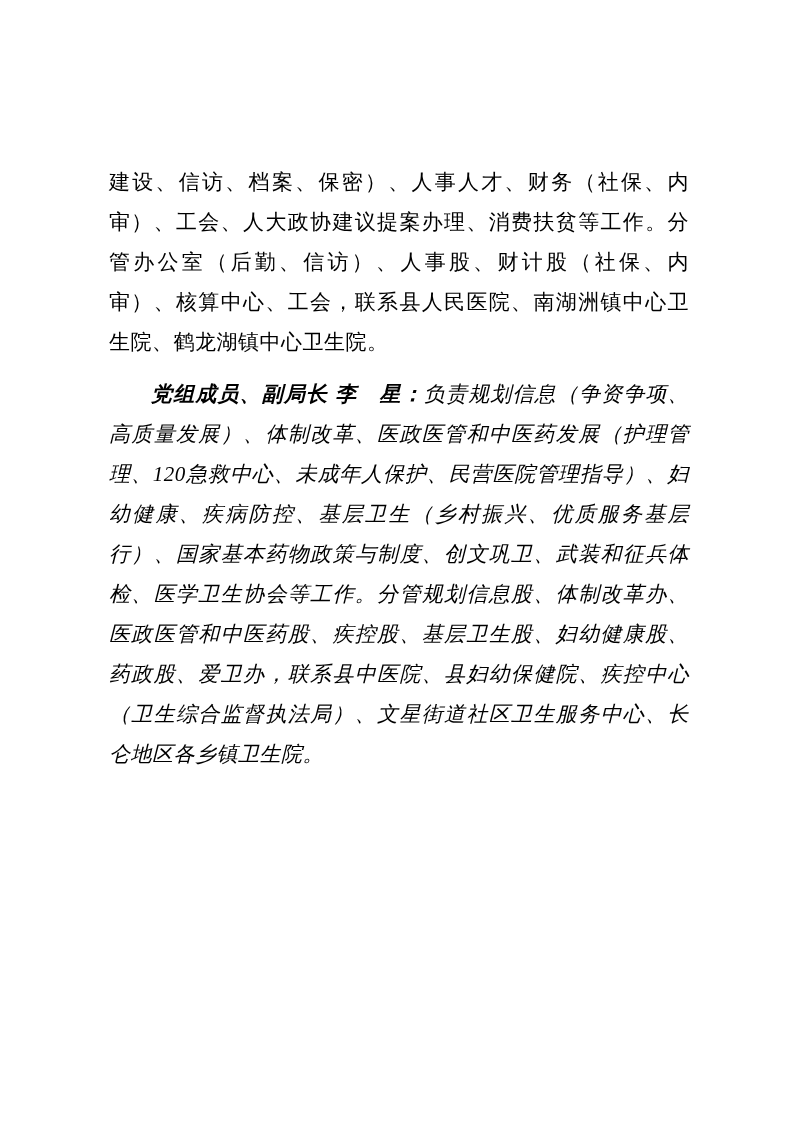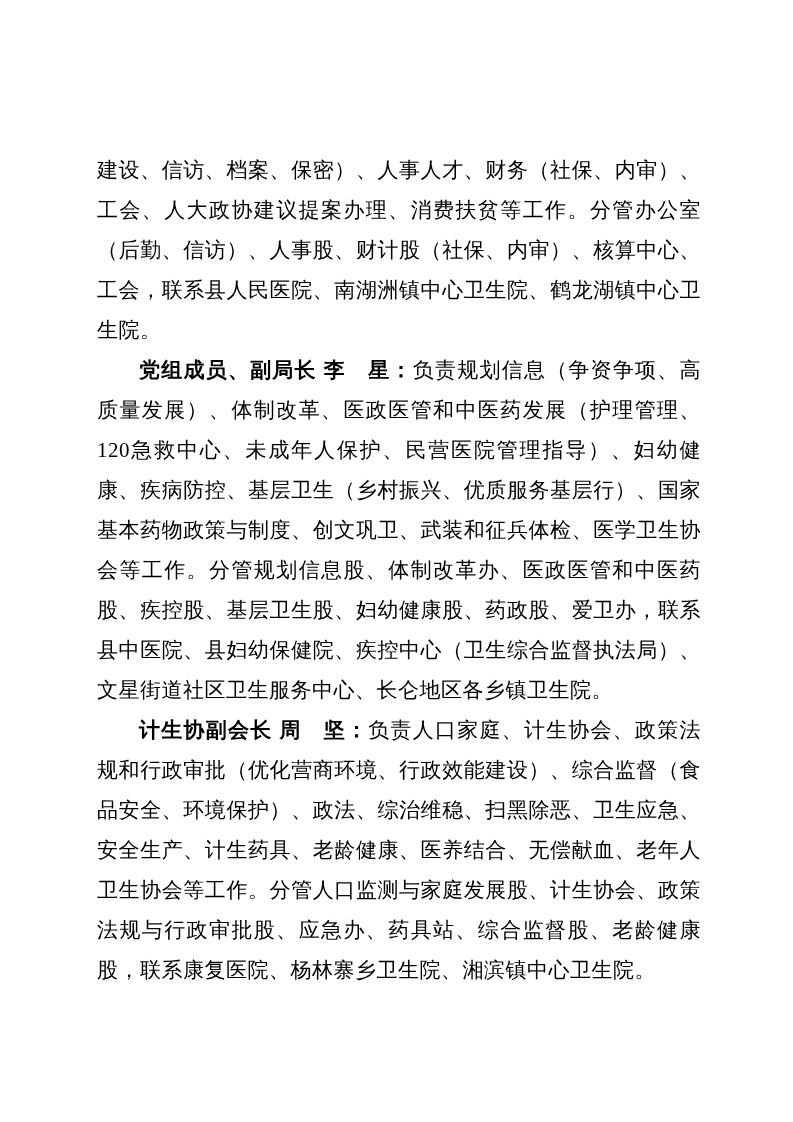--- a/index.html
+++ b/index.html
@@ -13,45 +13,43 @@
     height: 1122px;
     background: #ffffff;
     box-sizing: border-box;
     padding: 150px 92px 0 97px;
     font-family: "Liberation Serif", "DejaVu Serif", serif;
     font-size: 21px;
     color: #000000;
     overflow: hidden;
   }
   .para {
-    margin: 0;
+    margin: 12px;
     line-height: 40px;
     text-align: justify;
     text-justify: inter-ideograph;
     letter-spacing: 0.5px;
   }
   .para.indent {
     text-indent: 2em;
+    font-style: italic;
   }
   .para .lead {
     font-weight: bold;
     font-family: "Liberation Sans", "DejaVu Sans", sans-serif;
   }
 </style>
 </head>
 <body>
 
 <div class="page">
 
   <p class="para">
     <span class="body-text">建设、信访、档案、保密）、人事人才、财务（社保、内审）、工会、人大政协建议提案办理、消费扶贫等工作。分管办公室（后勤、信访）、人事股、财计股（社保、内审）、核算中心、工会，联系县人民医院、南湖洲镇中心卫生院、鹤龙湖镇中心卫生院。</span>
   </p>
 
   <p class="para indent">
     <span class="lead">党组成员、副局长 李　星：</span><span class="body-text">负责规划信息（争资争项、高质量发展）、体制改革、医政医管和中医药发展（护理管理、120急救中心、未成年人保护、民营医院管理指导）、妇幼健康、疾病防控、基层卫生（乡村振兴、优质服务基层行）、国家基本药物政策与制度、创文巩卫、武装和征兵体检、医学卫生协会等工作。分管规划信息股、体制改革办、医政医管和中医药股、疾控股、基层卫生股、妇幼健康股、药政股、爱卫办，联系县中医院、县妇幼保健院、疾控中心（卫生综合监督执法局）、文星街道社区卫生服务中心、长仑地区各乡镇卫生院。</span>
   </p>
 
-  <p class="para indent">
-    <span class="lead">计生协副会长 周　坚：</span><span class="body-text">负责人口家庭、计生协会、政策法规和行政审批（优化营商环境、行政效能建设）、综合监督（食品安全、环境保护）、政法、综治维稳、扫黑除恶、卫生应急、安全生产、计生药具、老龄健康、医养结合、无偿献血、老年人卫生协会等工作。分管人口监测与家庭发展股、计生协会、政策法规与行政审批股、应急办、药具站、综合监督股、老龄健康股，联系康复医院、杨林寨乡卫生院、湘滨镇中心卫生院。</span>
-  </p>
 
 
 </div>
 
 </body></html>

